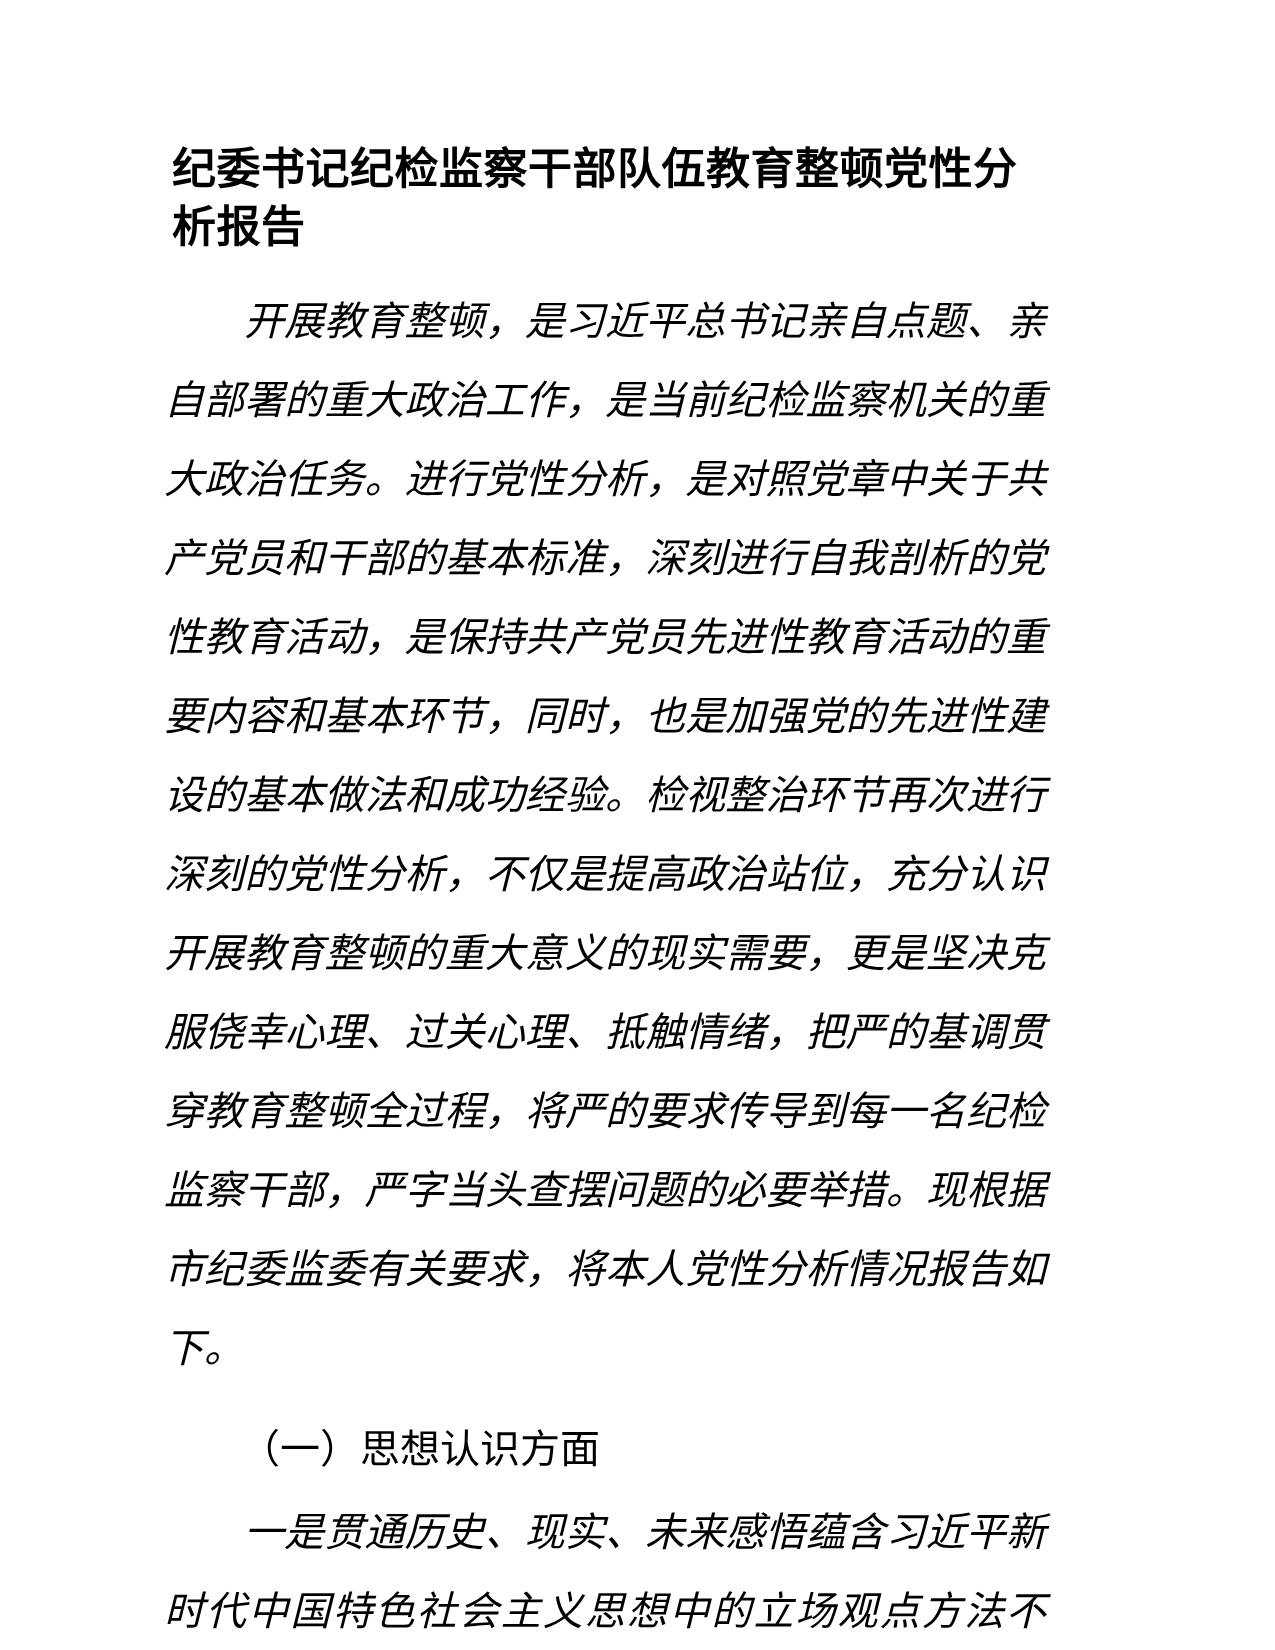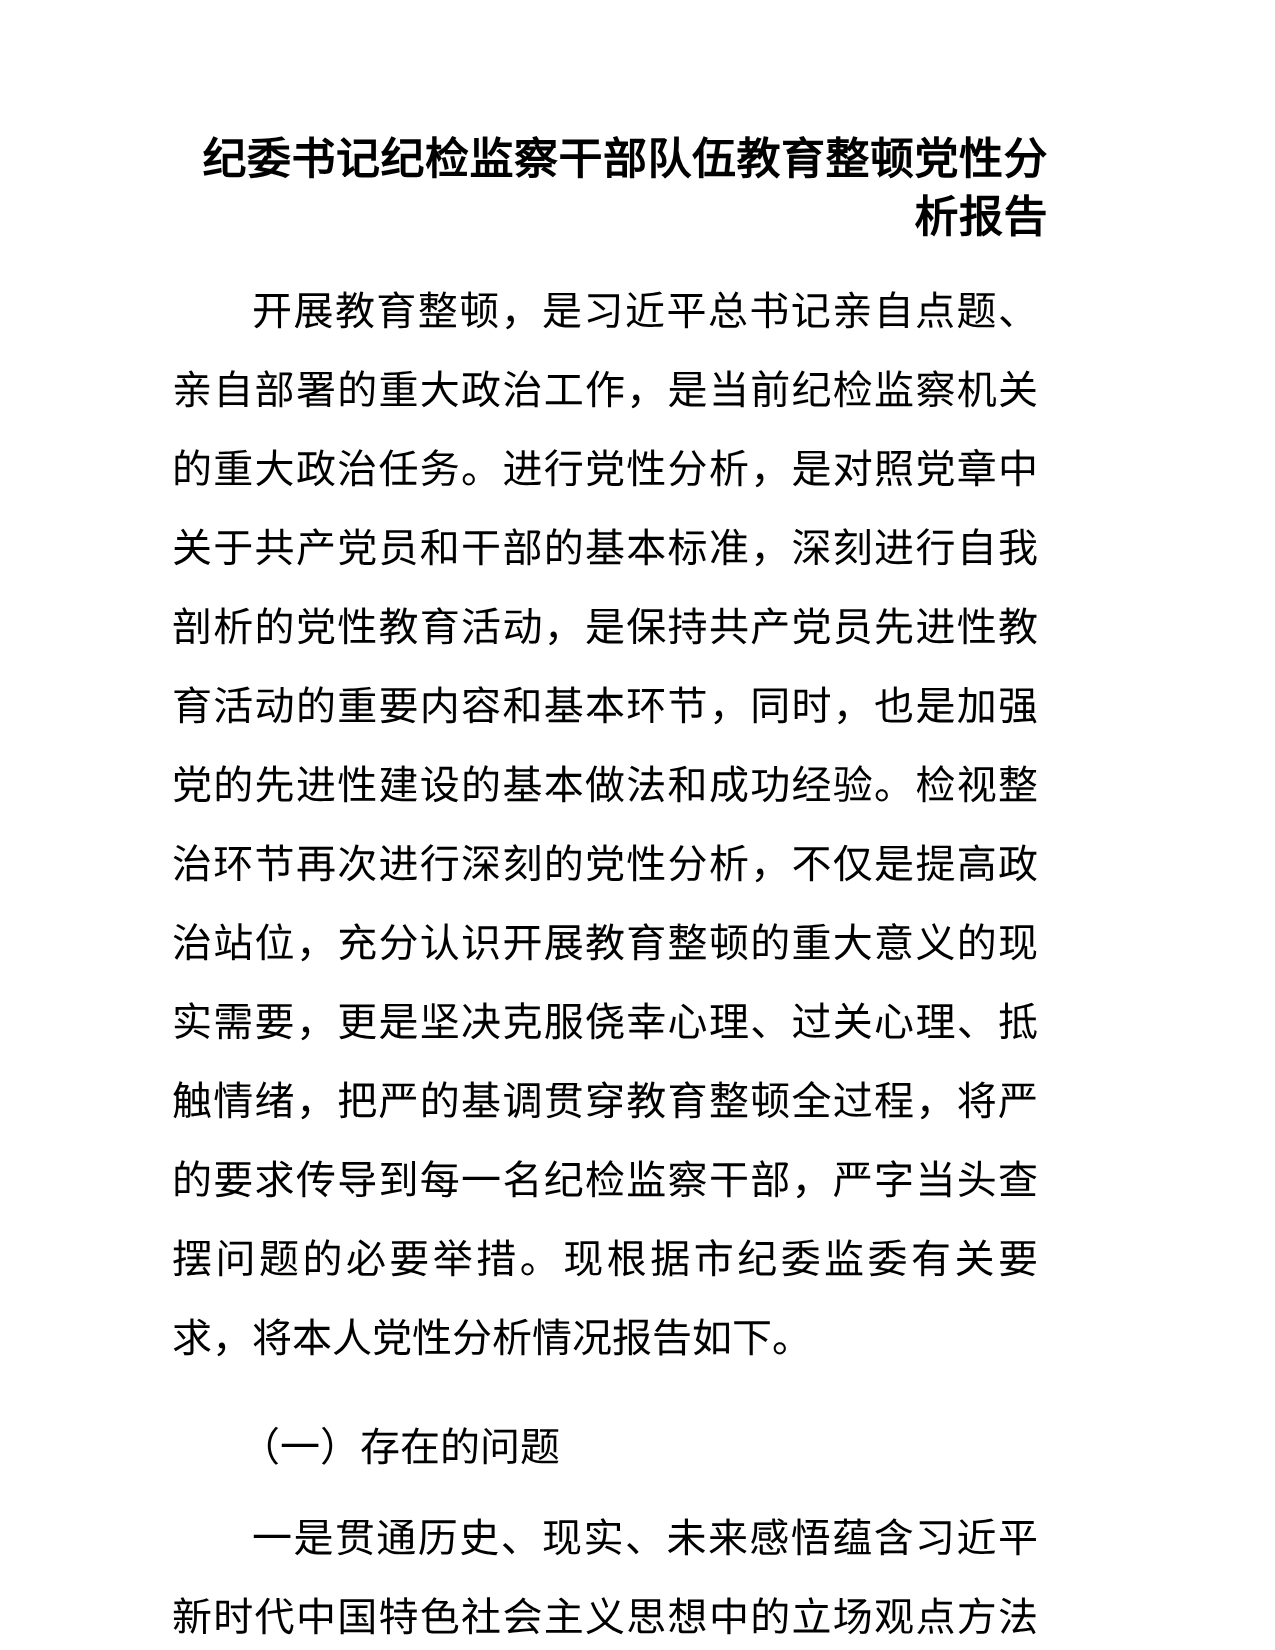--- a/index.html
+++ b/index.html
@@ -28,38 +28,39 @@
     position: absolute;
     left: 160px;
     top: 0;
     width: 890px;
   }
 
   .doc-title {
     font-size: 44px;
     font-weight: bold;
     line-height: 58px;
-    text-align: right;
+    text-align: left;
     letter-spacing: 0.5px;
-    margin: 2px;
+    margin: 12px;
     padding-top: 128px;
     padding-bottom: 14px;
     word-break: break-all;
   }
 
   .para {
     font-size: 40px;
     line-height: 79px;
     text-align: justify;
     text-justify: inter-character;
     text-align-last: left;
-    margin: 12px;
+    margin: 4px;
     text-indent: 80px;
     word-break: break-all;
     letter-spacing: 0px;
+    font-style: italic;
   }
 
   .heading-1,
   .heading-2 {
     font-size: 40px;
     line-height: 79px;
     margin: 0;
     text-indent: 80px;
     word-break: break-all;
   }
@@ -72,18 +73,18 @@
 <div class="page">
   <div class="doc-body">
 
     <h1 class="doc-title">纪委书记纪检监察干部队伍教育整顿党性分析报告</h1>
 
     <p class="para">开展教育整顿，是习近平总书记亲自点题、亲自部署的重大政治工作，是当前纪检监察机关的重大政治任务。进行党性分析，是对照党章中关于共产党员和干部的基本标准，深刻进行自我剖析的党性教育活动，是保持共产党员先进性教育活动的重要内容和基本环节，同时，也是加强党的先进性建设的基本做法和成功经验。检视整治环节再次进行深刻的党性分析，不仅是提高政治站位，充分认识开展教育整顿的重大意义的现实需要，更是坚决克服侥幸心理、过关心理、抵触情绪，把严的基调贯穿教育整顿全过程，将严的要求传导到每一名纪检监察干部，严字当头查摆问题的必要举措。现根据市纪委监委有关要求，将本人党性分析情况报告如下。</p>
 
     <div class="spacer-sm"></div>
 
 
-    <p class="heading-2">（一）存在的问题</p>
+    <p class="heading-2">（一）思想认识方面</p>
 
     <p class="para">一是贯通历史、现实、未来感悟蕴含习近平新时代中国特色社会主义思想中的立场观点方法不够。理论学习中，自己更多的是做到了与时俱进，没有很好地做到温故而知新，从习近平新时代中国特色社会主义思想的形成和发展历程中去领悟其核心观点、行动纲领、科学体系的深度不够。特别是在推动纪检监察工作高质量发展中，还没有很好地把战略思维、历史思维、辩证思维、系统思维、创新思维、法治思维、底线思维贯</p>
 
   </div>
 </div>
 
 </body></html>

